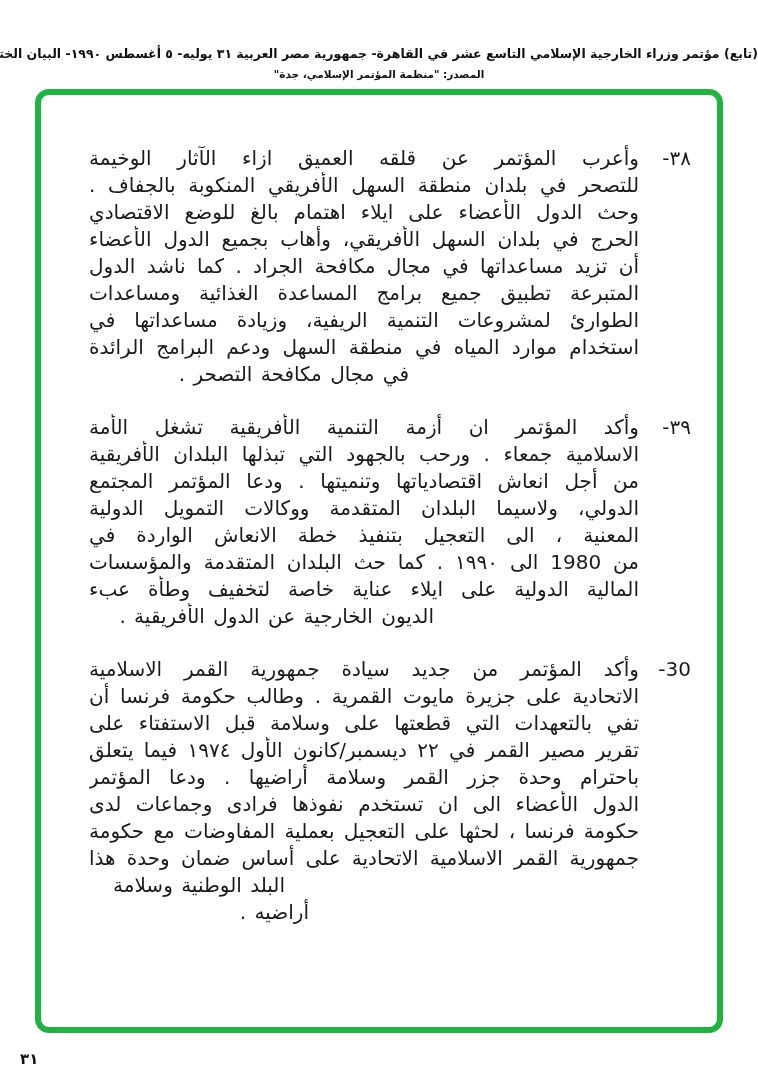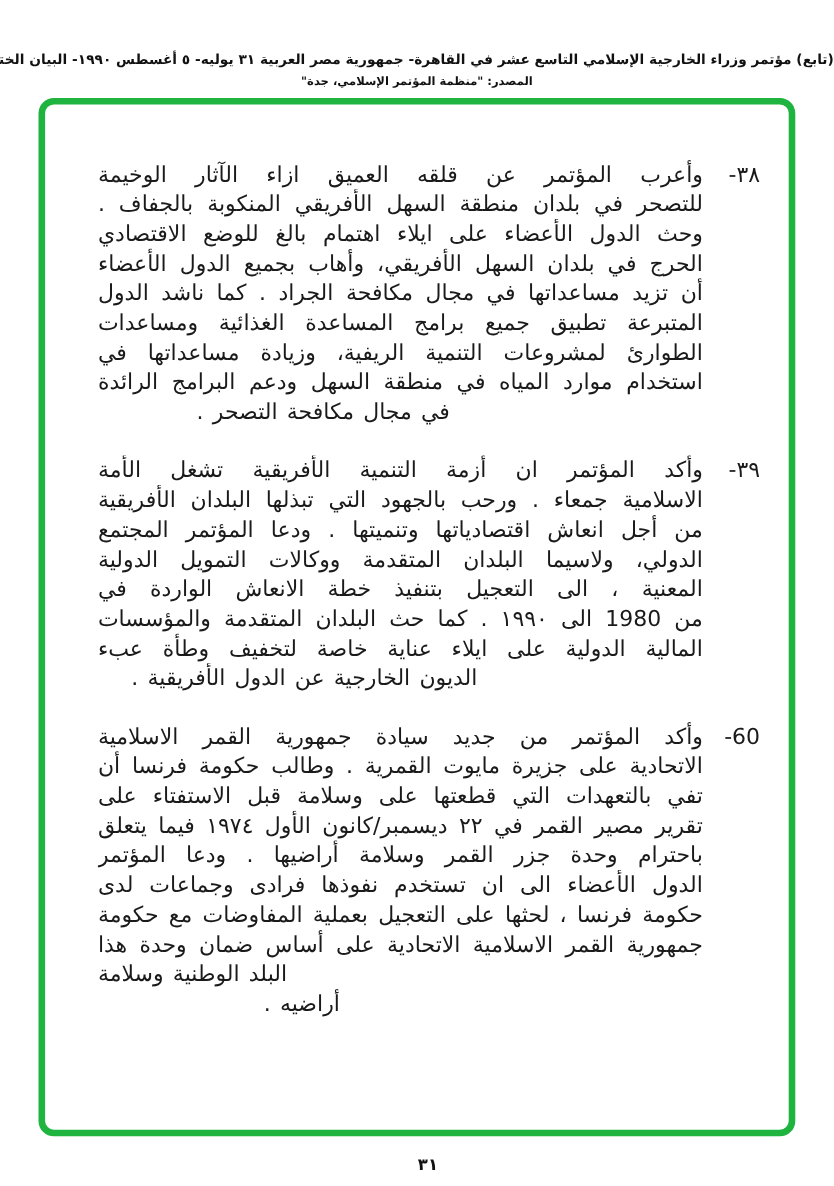--- a/index.html
+++ b/index.html
@@ -63,28 +63,27 @@
     font-size: 20px;
     line-height: 27px;
     letter-spacing: 0.2px;
     word-spacing: 2px;
     text-align: justify;
     text-align-last: justify;
     white-space: nowrap; 
     overflow: hidden;
     margin-left: 12px;
   }
-  .line.end { text-align: left; text-align-last: right; white-space: normal; }
+  .line.end { text-align: center; text-align-last: right; white-space: normal; }
   .end.ind-a { margin-right: 230px; }
   .end.ind-b { margin-right: 205px; }
   .end.ind-c { margin-right: 330px; }
   
   .footer {
     margin-top: 16px;
-    text-align: center;
     padding-left: 20px;
   }
   .page-number {
     font-size: 15px;
     font-weight: bold;
     color: #111;
   }
 </style>
 </head>
 <body>
@@ -122,21 +121,21 @@
           <div class="line">من أجل انعاش اقتصادياتها وتنميتها . ودعا المؤتمر المجتمع</div>
           <div class="line">الدولي، ولاسيما البلدان المتقدمة ووكالات التمويل الدولية</div>
           <div class="line">المعنية ، الى التعجيل بتنفيذ خطة الانعاش الواردة في</div>
           <div class="line">من 1980 الى ١٩٩٠ . كما حث البلدان المتقدمة والمؤسسات</div>
           <div class="line">المالية الدولية على ايلاء عناية خاصة لتخفيف وطأة عبء</div>
           <div class="line end ind-b">الديون الخارجية عن الدول الأفريقية .</div>
         </div>
       </div>
 
       <div class="para">
-        <span class="para-number">60-</span>
+        <span class="para-number">30-</span>
         <div class="para-text">
           <div class="line">وأكد المؤتمر من جديد سيادة جمهورية القمر الاسلامية</div>
           <div class="line">الاتحادية على جزيرة مايوت القمرية . وطالب حكومة فرنسا أن</div>
           <div class="line">تفي بالتعهدات التي قطعتها على وسلامة قبل الاستفتاء على</div>
           <div class="line">تقرير مصير القمر في ٢٢ ديسمبر/كانون الأول ١٩٧٤ فيما يتعلق</div>
           <div class="line">باحترام وحدة جزر القمر وسلامة أراضيها . ودعا المؤتمر</div>
           <div class="line">الدول الأعضاء الى ان تستخدم نفوذها فرادى وجماعات لدى</div>
           <div class="line">حكومة فرنسا ، لحثها على التعجيل بعملية المفاوضات مع حكومة</div>
           <div class="line">جمهورية القمر الاسلامية الاتحادية على أساس ضمان وحدة هذا</div>
           <div class="line end ind-c">البلد الوطنية وسلامة أراضيه .</div>

